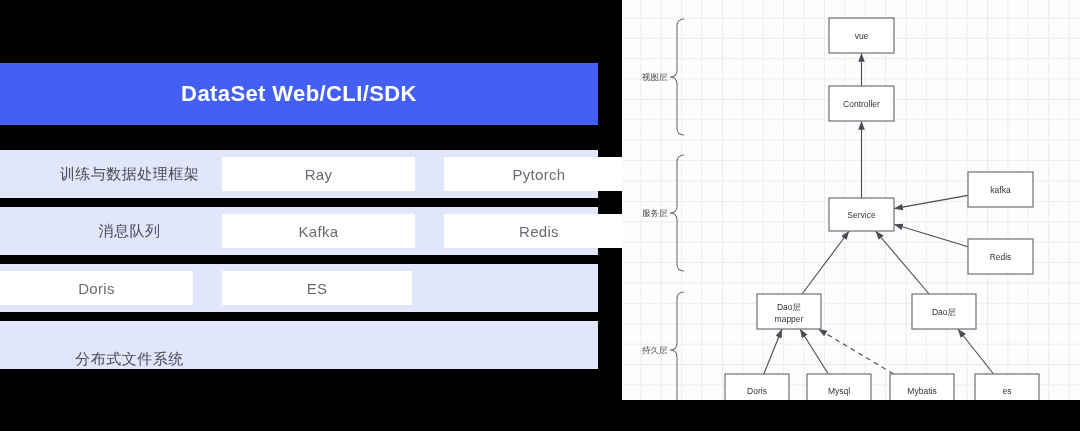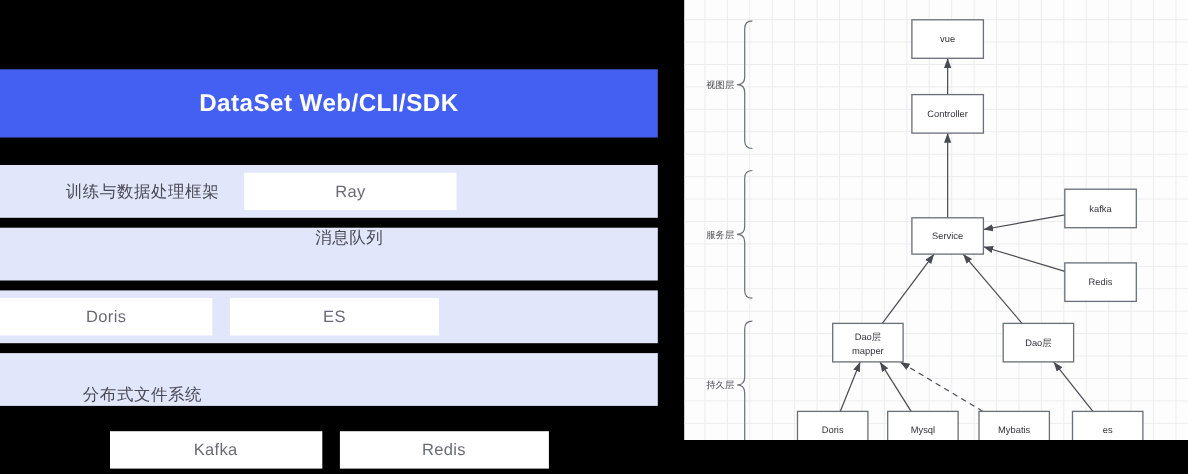--- a/index.html
+++ b/index.html
@@ -16,31 +16,31 @@
   .hdr-title{color:#fff;font-size:22px;font-weight:bold;letter-spacing:.4px;}
 
   .stack-row{
     position:absolute;left:0;width:598px;height:48px;
     background:#e1e6fb;display:flex;align-items:center;
   }
   .row-label{
     width:185px;flex:0 0 185px;text-align:center;
     font-size:15px;color:#4a4a55;letter-spacing:.5px;margin-left:37px;
   }
-  .row-cells{flex:1;display:flex;align-items:center;gap:16px;}
+  .row-cells{flex:1;display:flex;align-items:center;gap:29px;}
   .cell{
     height:34px;background:#fff;display:flex;align-items:center;justify-content:center;
     font-size:15px;color:#6a6a74;letter-spacing:.3px;
   }
   .cell.c1{width:193px;}
   .cell.c2{width:190px;}
   .cell.blank{background:transparent;}
 
   #row-0{top:150px;}
-  #row-1{top:207px;flex-direction:column;}
+  #row-1{top:207px;}
   #row-2{top:264px;}
   #row-3{top:321px;align-items:flex-end;}
 
   
   #diagram-panel{
     position:absolute;left:622px;top:0;width:458px;height:400px;
     background:#fdfdfd;
     background-image:
       linear-gradient(to right,#ececec 1px,transparent 1px),
       linear-gradient(to bottom,#ececec 1px,transparent 1px);
@@ -66,20 +66,21 @@
   <div id="left-panel">
 
     <div class="hdr-bar">
       <div class="hdr-title">DataSet Web/CLI/SDK</div>
     </div>
 
     <div class="stack-row" id="row-0">
       <div class="row-label">训练与数据处理框架</div>
       <div class="row-cells">
         <div class="cell c1">Ray</div>
+        <div class="cell c2">Pytorch</div>
       </div>
     </div>
 
     <div class="stack-row" id="row-1">
       <div class="row-label">消息队列</div>
       <div class="row-cells">
         <div class="cell c1">Kafka</div>
         <div class="cell c2">Redis</div>
       </div>
     </div>

